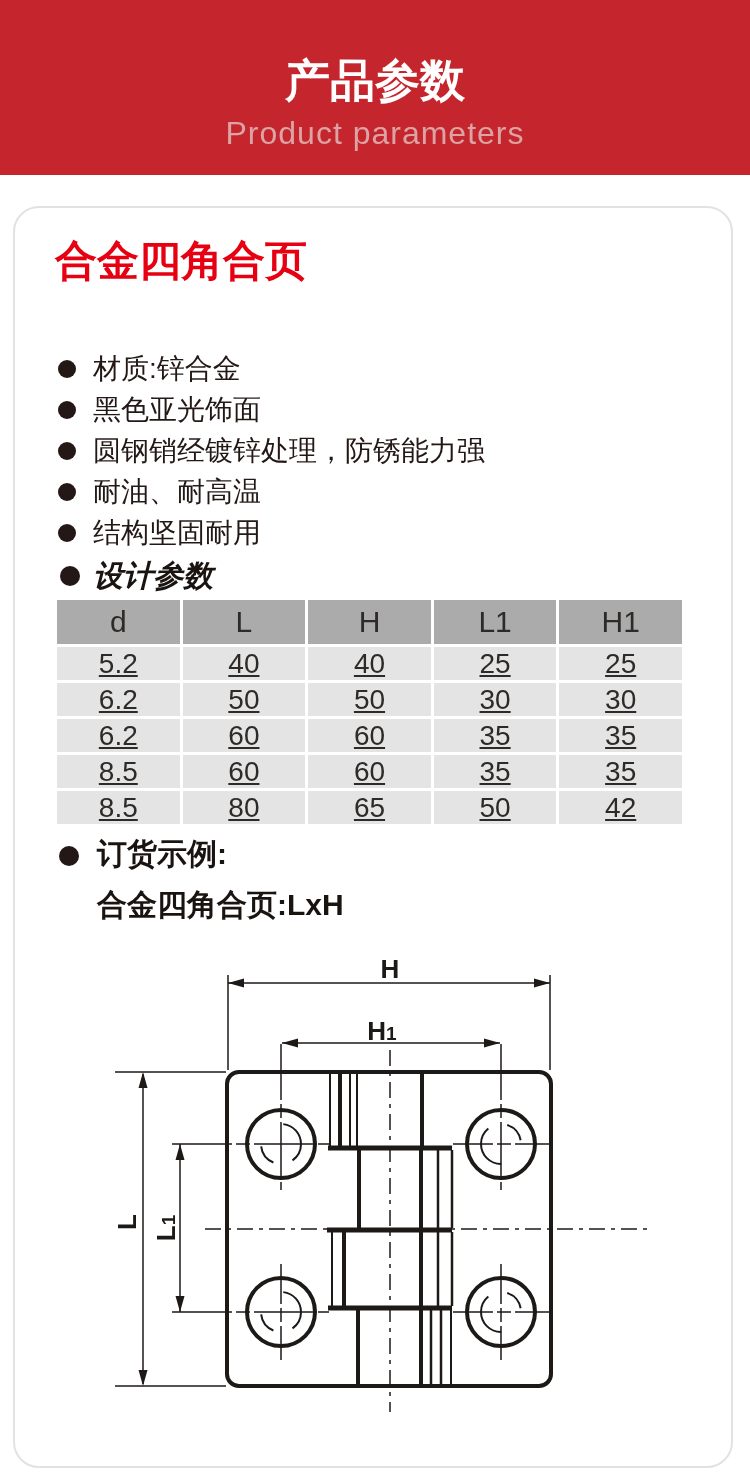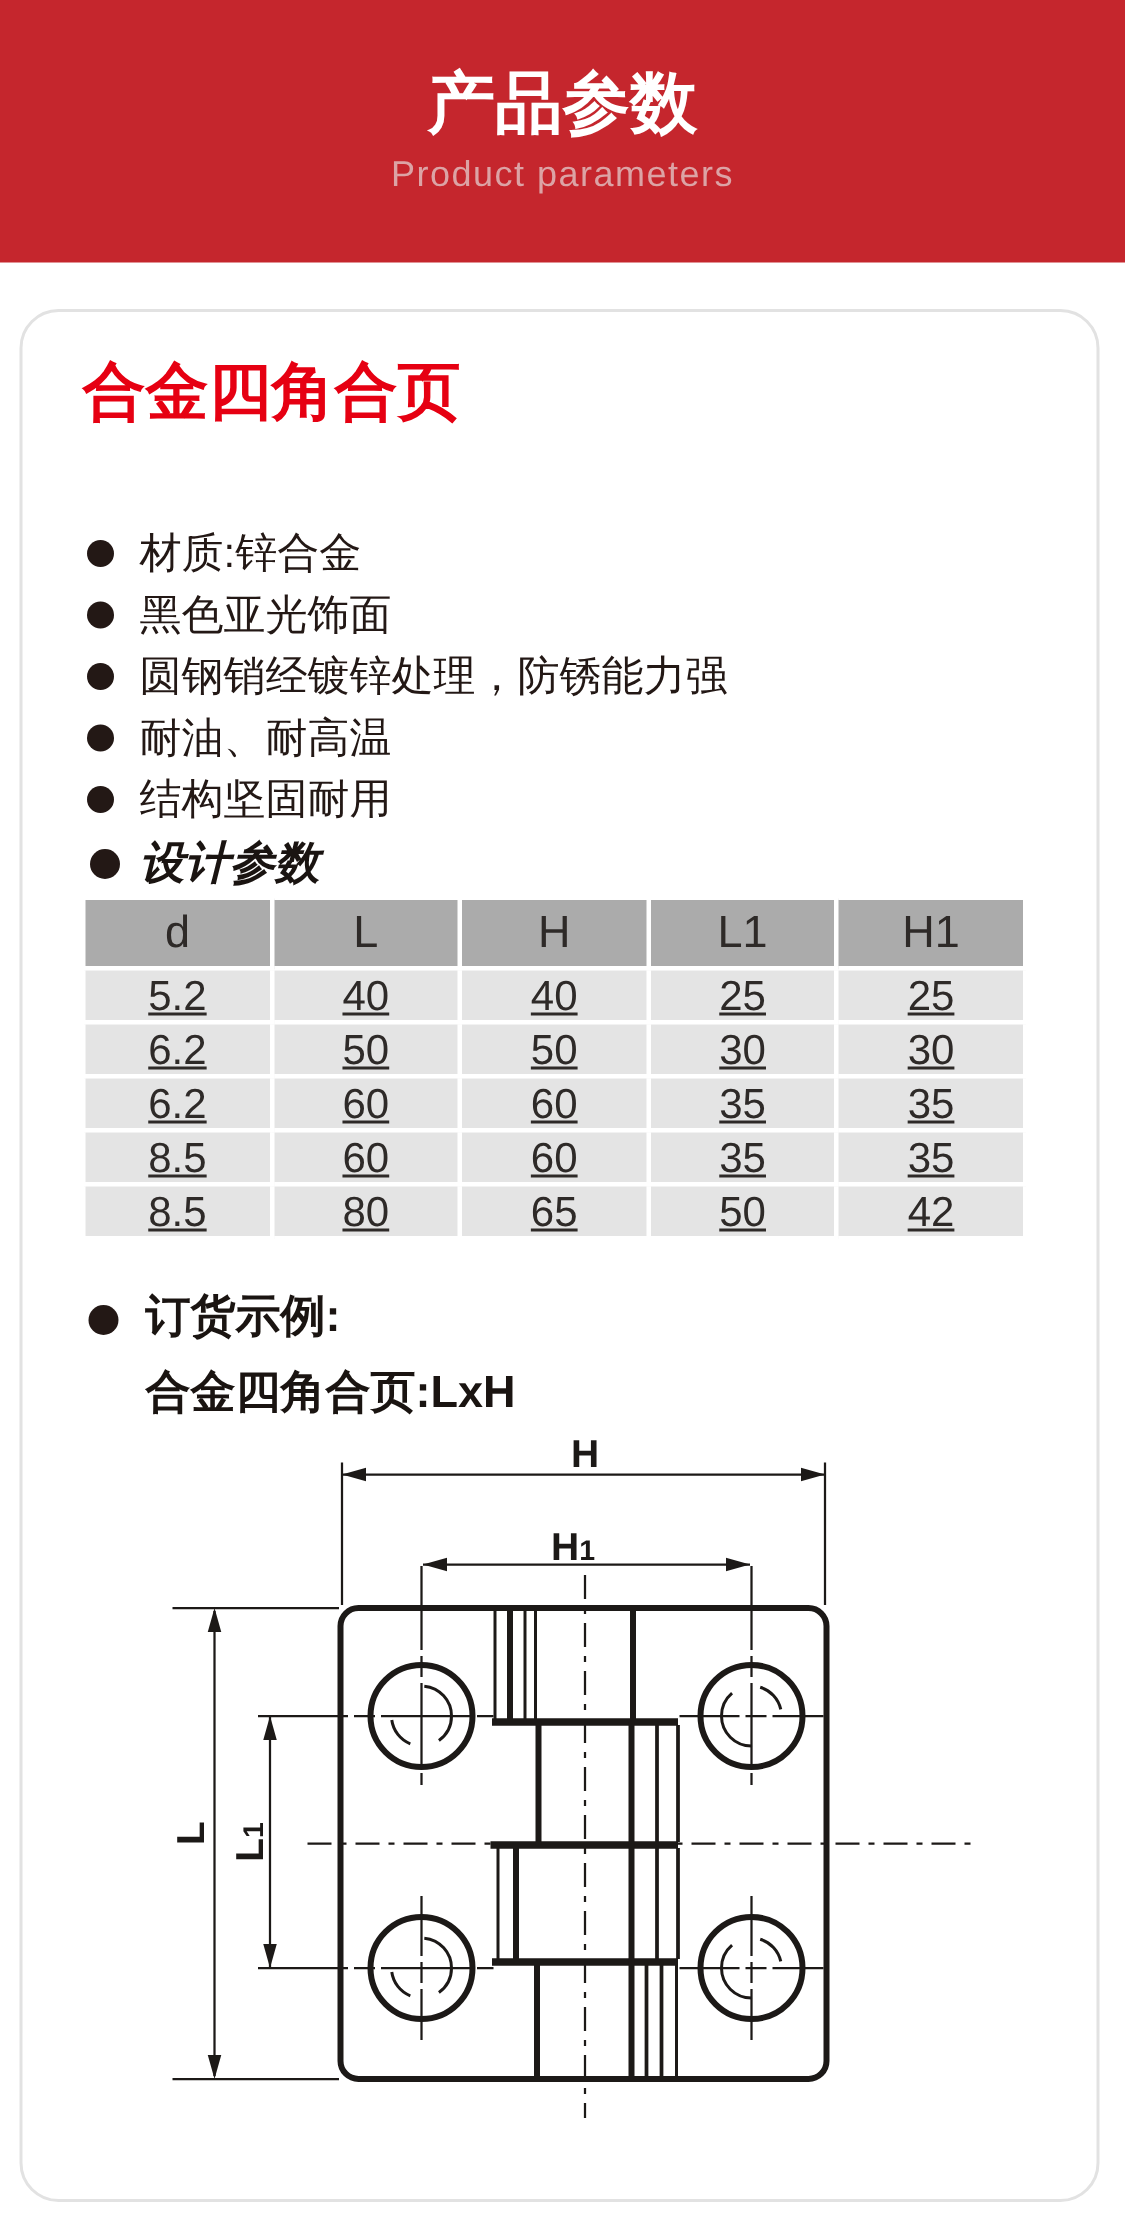--- a/index.html
+++ b/index.html
@@ -3,22 +3,22 @@
 <meta charset="utf-8">
 <style>
   html,body{margin:0;padding:0;}
   body{
     width:750px;height:1479px;background:#ffffff;position:relative;
     font-family:"Liberation Sans", sans-serif;overflow:hidden;
     -webkit-font-smoothing:antialiased;
   }
   
   .banner{height:175px;background:var(--banner-bg,#c5262d);text-align:center;}
-  .banner-title{color:#ffffff;font-size:45px;font-weight:bold;line-height:1;padding-top:46px;}
-  .banner-sub{color:var(--banner-sub,#dca3a5);font-size:24px;line-height:1;margin-top:14px;letter-spacing:1px;}
+  .banner-title{color:#ffffff;font-size:45px;font-weight:bold;line-height:1;padding-top:58px;}
+  .banner-sub{color:var(--banner-sub,#dca3a5);font-size:32px;line-height:1;margin-top:14px;letter-spacing:1px;}
   
   .card{
     position:absolute;left:13px;top:206px;width:716px;height:1258px;
     background:#ffffff;border:2px solid #e2e2e2;border-radius:26px;
   }
   .product-title{
     position:absolute;left:40px;top:32px;
     font-size:42px;font-weight:bold;color:var(--title-red,#e60012);line-height:1;
   }
   
@@ -37,21 +37,21 @@
   }
   .spec-table th{
     background:var(--th-bg,#ababab);height:44px;font-size:30px;font-weight:normal;
     color:#2e2a28;border:3px solid #ffffff;text-align:center;padding:0;
   }
   .spec-table td{
     background:var(--td-bg,#e4e4e4);height:33px;font-size:28px;
     color:#2e2a28;border:3px solid #ffffff;text-align:center;padding:0;text-decoration:underline;
   }
   
-  .order{position:absolute;left:44px;top:655px;}
+  .order{position:absolute;left:44px;top:631px;}
   .order-line1{display:flex;align-items:flex-start;}
   .order-line1 .dot-lg{margin-top:7px;}
   .order-heading{font-size:30px;font-weight:bold;color:#1a1411;line-height:1;margin-left:5px;}
   .order-sub{font-size:30px;font-weight:bold;color:#1a1411;line-height:1;margin:21px 0 0 38px;}
   
   .drawing{position:absolute;left:-15px;top:737px;width:750px;height:520px;}
   svg text{font-family:"Liberation Sans", sans-serif;}
 </style>
 </head>
 <body>

